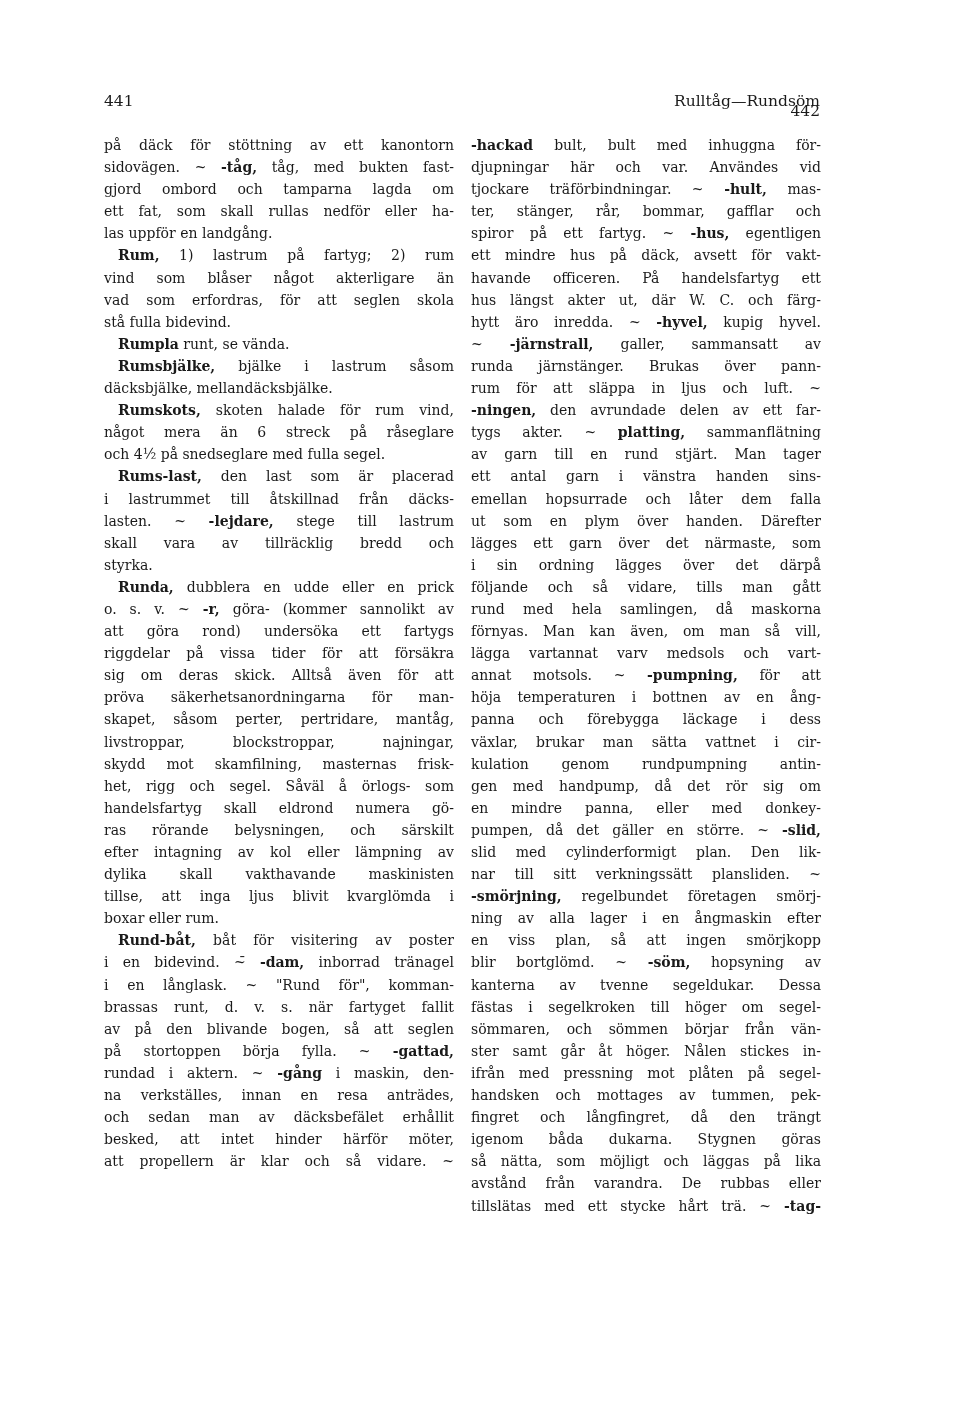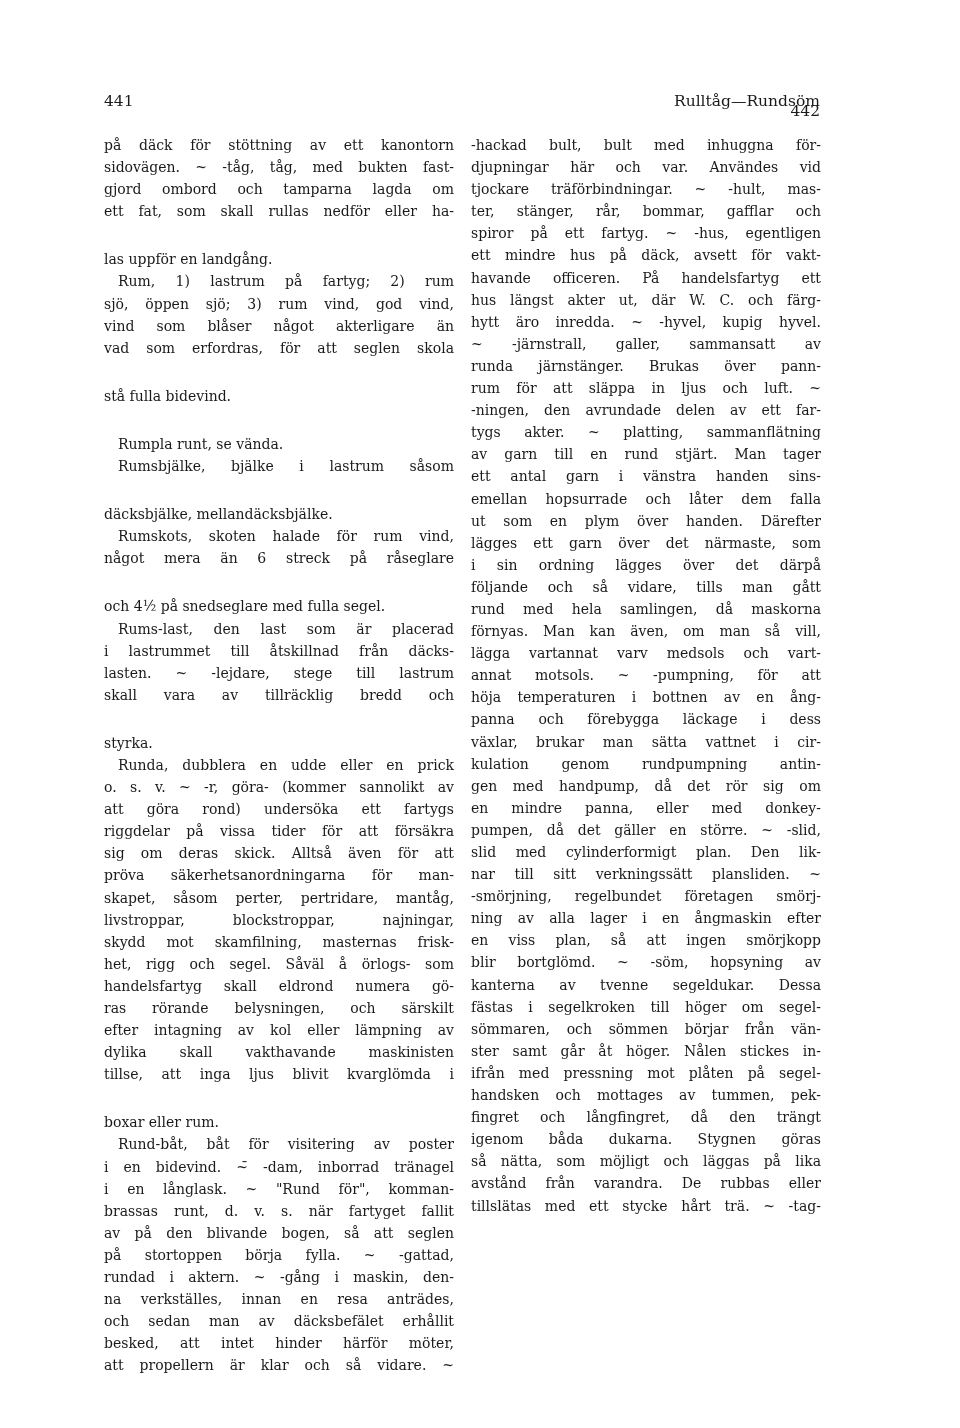--- a/index.html
+++ b/index.html
@@ -13,42 +13,41 @@
     .header .pn-left { position: absolute; left: 0; top: 0; }
     .header .title { position: absolute; left: 13px; right: 0; text-align: right; top: 0; }
     .header .pn-right { position: absolute; right: 0; top: 10px; margin-left: 26px; }
     .col { position: absolute; top: 134px; width: 350px; font-size: 14px; }
     .col.left { left: 104px; }
     .col.right { left: 471px; }
     .line {
       height: 22.1px; line-height: 22.1px; white-space: nowrap;
       text-align: justify; text-align-last: justify; overflow: visible;
     }
-    .line.last { text-align-last: left; margin-top: 26px; }
+    .line.last { text-align-last: left; }
     .line.indent { padding-left: 14px; }
-    .b { font-weight: normal; }
+    .b { font-weight: bold; }
   </style>
 </head>
 <body>
 
 <div class="page">
   <div class="header">
     <span class="pn-left">441</span>
     <span class="title">Rulltåg—Rundsöm</span>
     <span class="pn-right">442</span>
   </div>
 
   <div class="col left" id="col-left">
       <div class="line"><span>på däck för stöttning av ett kanontorn</span></div>
       <div class="line"><span>sidovägen. ~ </span><span class="b">-tåg,</span><span> tåg, med bukten fast-</span></div>
       <div class="line"><span>gjord ombord och tamparna lagda om</span></div>
       <div class="line"><span>ett fat, som skall rullas nedför eller ha-</span></div>
       <div class="line last"><span>las uppför en landgång.</span></div>
       <div class="line indent"><span class="b">Rum,</span><span> 1) lastrum på fartyg; 2) rum</span></div>
-      <div class="line"><span>sjö, öppen sjö; 3) rum vind, god vind,</span></div>
       <div class="line"><span>vind som blåser något akterligare än</span></div>
       <div class="line"><span>vad som erfordras, för att seglen skola</span></div>
       <div class="line last"><span>stå fulla bidevind.</span></div>
       <div class="line indent last"><span class="b">Rumpla</span><span> runt, se vända.</span></div>
       <div class="line indent"><span class="b">Rumsbjälke,</span><span> bjälke i lastrum såsom</span></div>
       <div class="line last"><span>däcksbjälke, mellandäcksbjälke.</span></div>
       <div class="line indent"><span class="b">Rumskots,</span><span> skoten halade för rum vind,</span></div>
       <div class="line"><span>något mera än 6 streck på råseglare</span></div>
       <div class="line last"><span>och 4½ på snedseglare med fulla segel.</span></div>
       <div class="line indent"><span class="b">Rums-last,</span><span> den last som är placerad</span></div>

